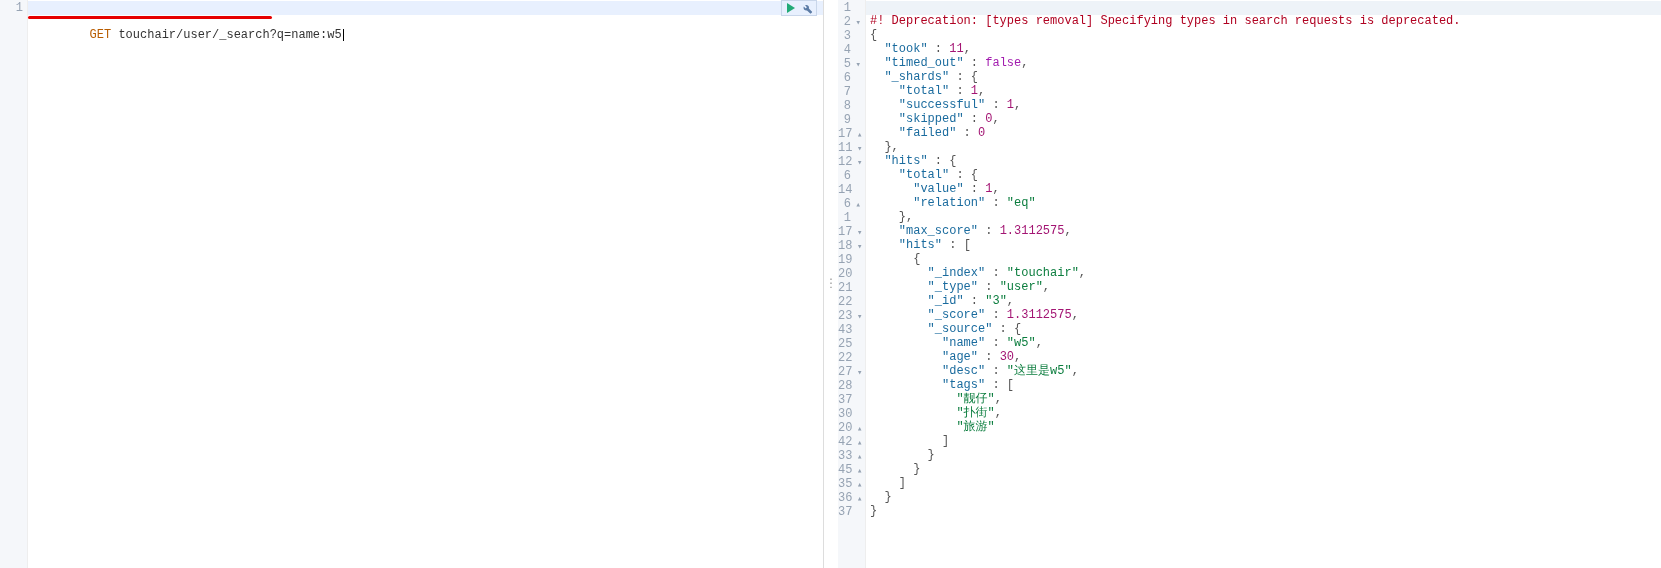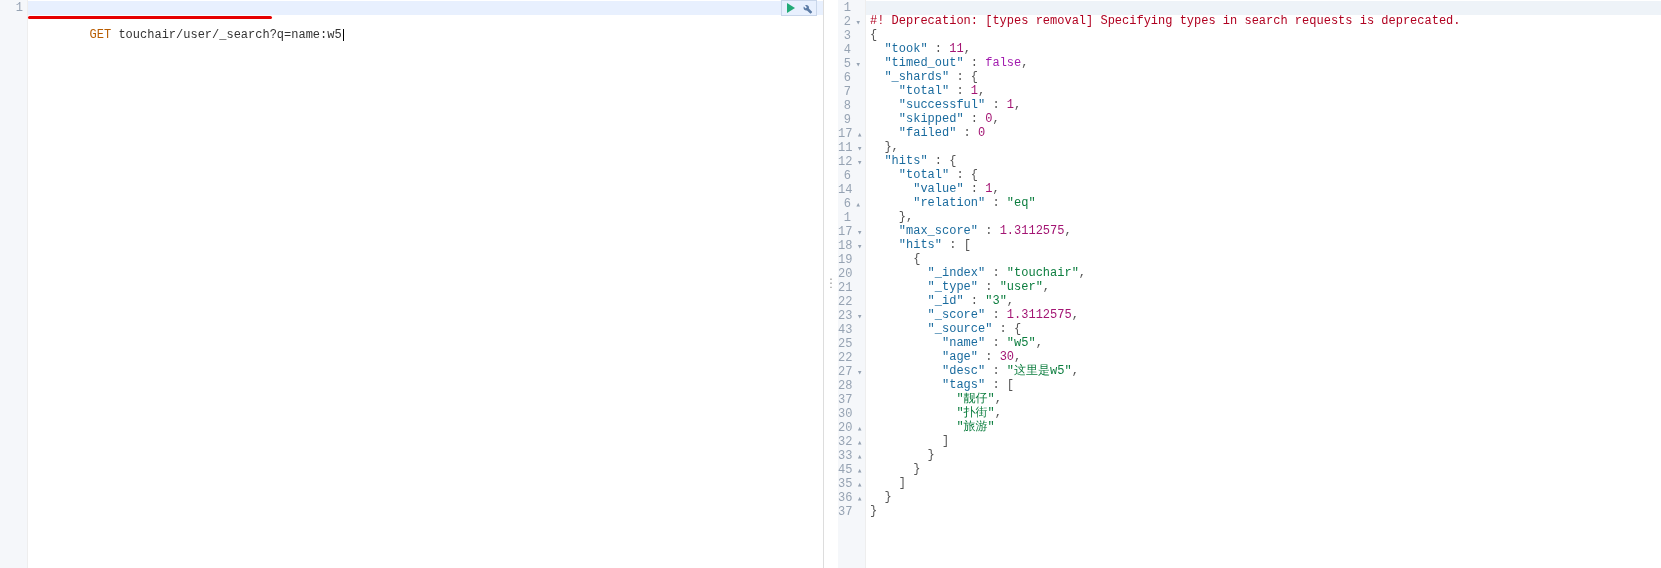--- a/index.html
+++ b/index.html
@@ -162,21 +162,21 @@
         <div class="gln"><span>22</span><span class="fold-mark"></span></div>
         <div class="gln"><span>23</span><span class="fold-mark">▾</span></div>
         <div class="gln"><span>43</span><span class="fold-mark"></span></div>
         <div class="gln"><span>25</span><span class="fold-mark"></span></div>
         <div class="gln"><span>22</span><span class="fold-mark"></span></div>
         <div class="gln"><span>27</span><span class="fold-mark">▾</span></div>
         <div class="gln"><span>28</span><span class="fold-mark"></span></div>
         <div class="gln"><span>37</span><span class="fold-mark"></span></div>
         <div class="gln"><span>30</span><span class="fold-mark"></span></div>
         <div class="gln"><span>20</span><span class="fold-mark">▴</span></div>
-        <div class="gln"><span>32</span><span class="fold-mark">▴</span></div>
+        <div class="gln"><span>42</span><span class="fold-mark">▴</span></div>
         <div class="gln"><span>33</span><span class="fold-mark">▴</span></div>
         <div class="gln"><span>45</span><span class="fold-mark">▴</span></div>
         <div class="gln"><span>35</span><span class="fold-mark">▴</span></div>
         <div class="gln"><span>36</span><span class="fold-mark">▴</span></div>
         <div class="gln"><span>37</span><span class="fold-mark"></span></div>
       </div>
     <div class="code" id="right-code">
         <div class="ln"><span class="tk-err">#! Deprecation: [types removal] Specifying types in search requests is deprecated.</span></div>
         <div class="ln"><span class="tk-punc">{</span></div>
         <div class="ln"><span>  </span><span class="tk-key">"took"</span><span class="tk-punc"> : </span><span class="tk-num">11</span><span class="tk-punc">,</span></div>

